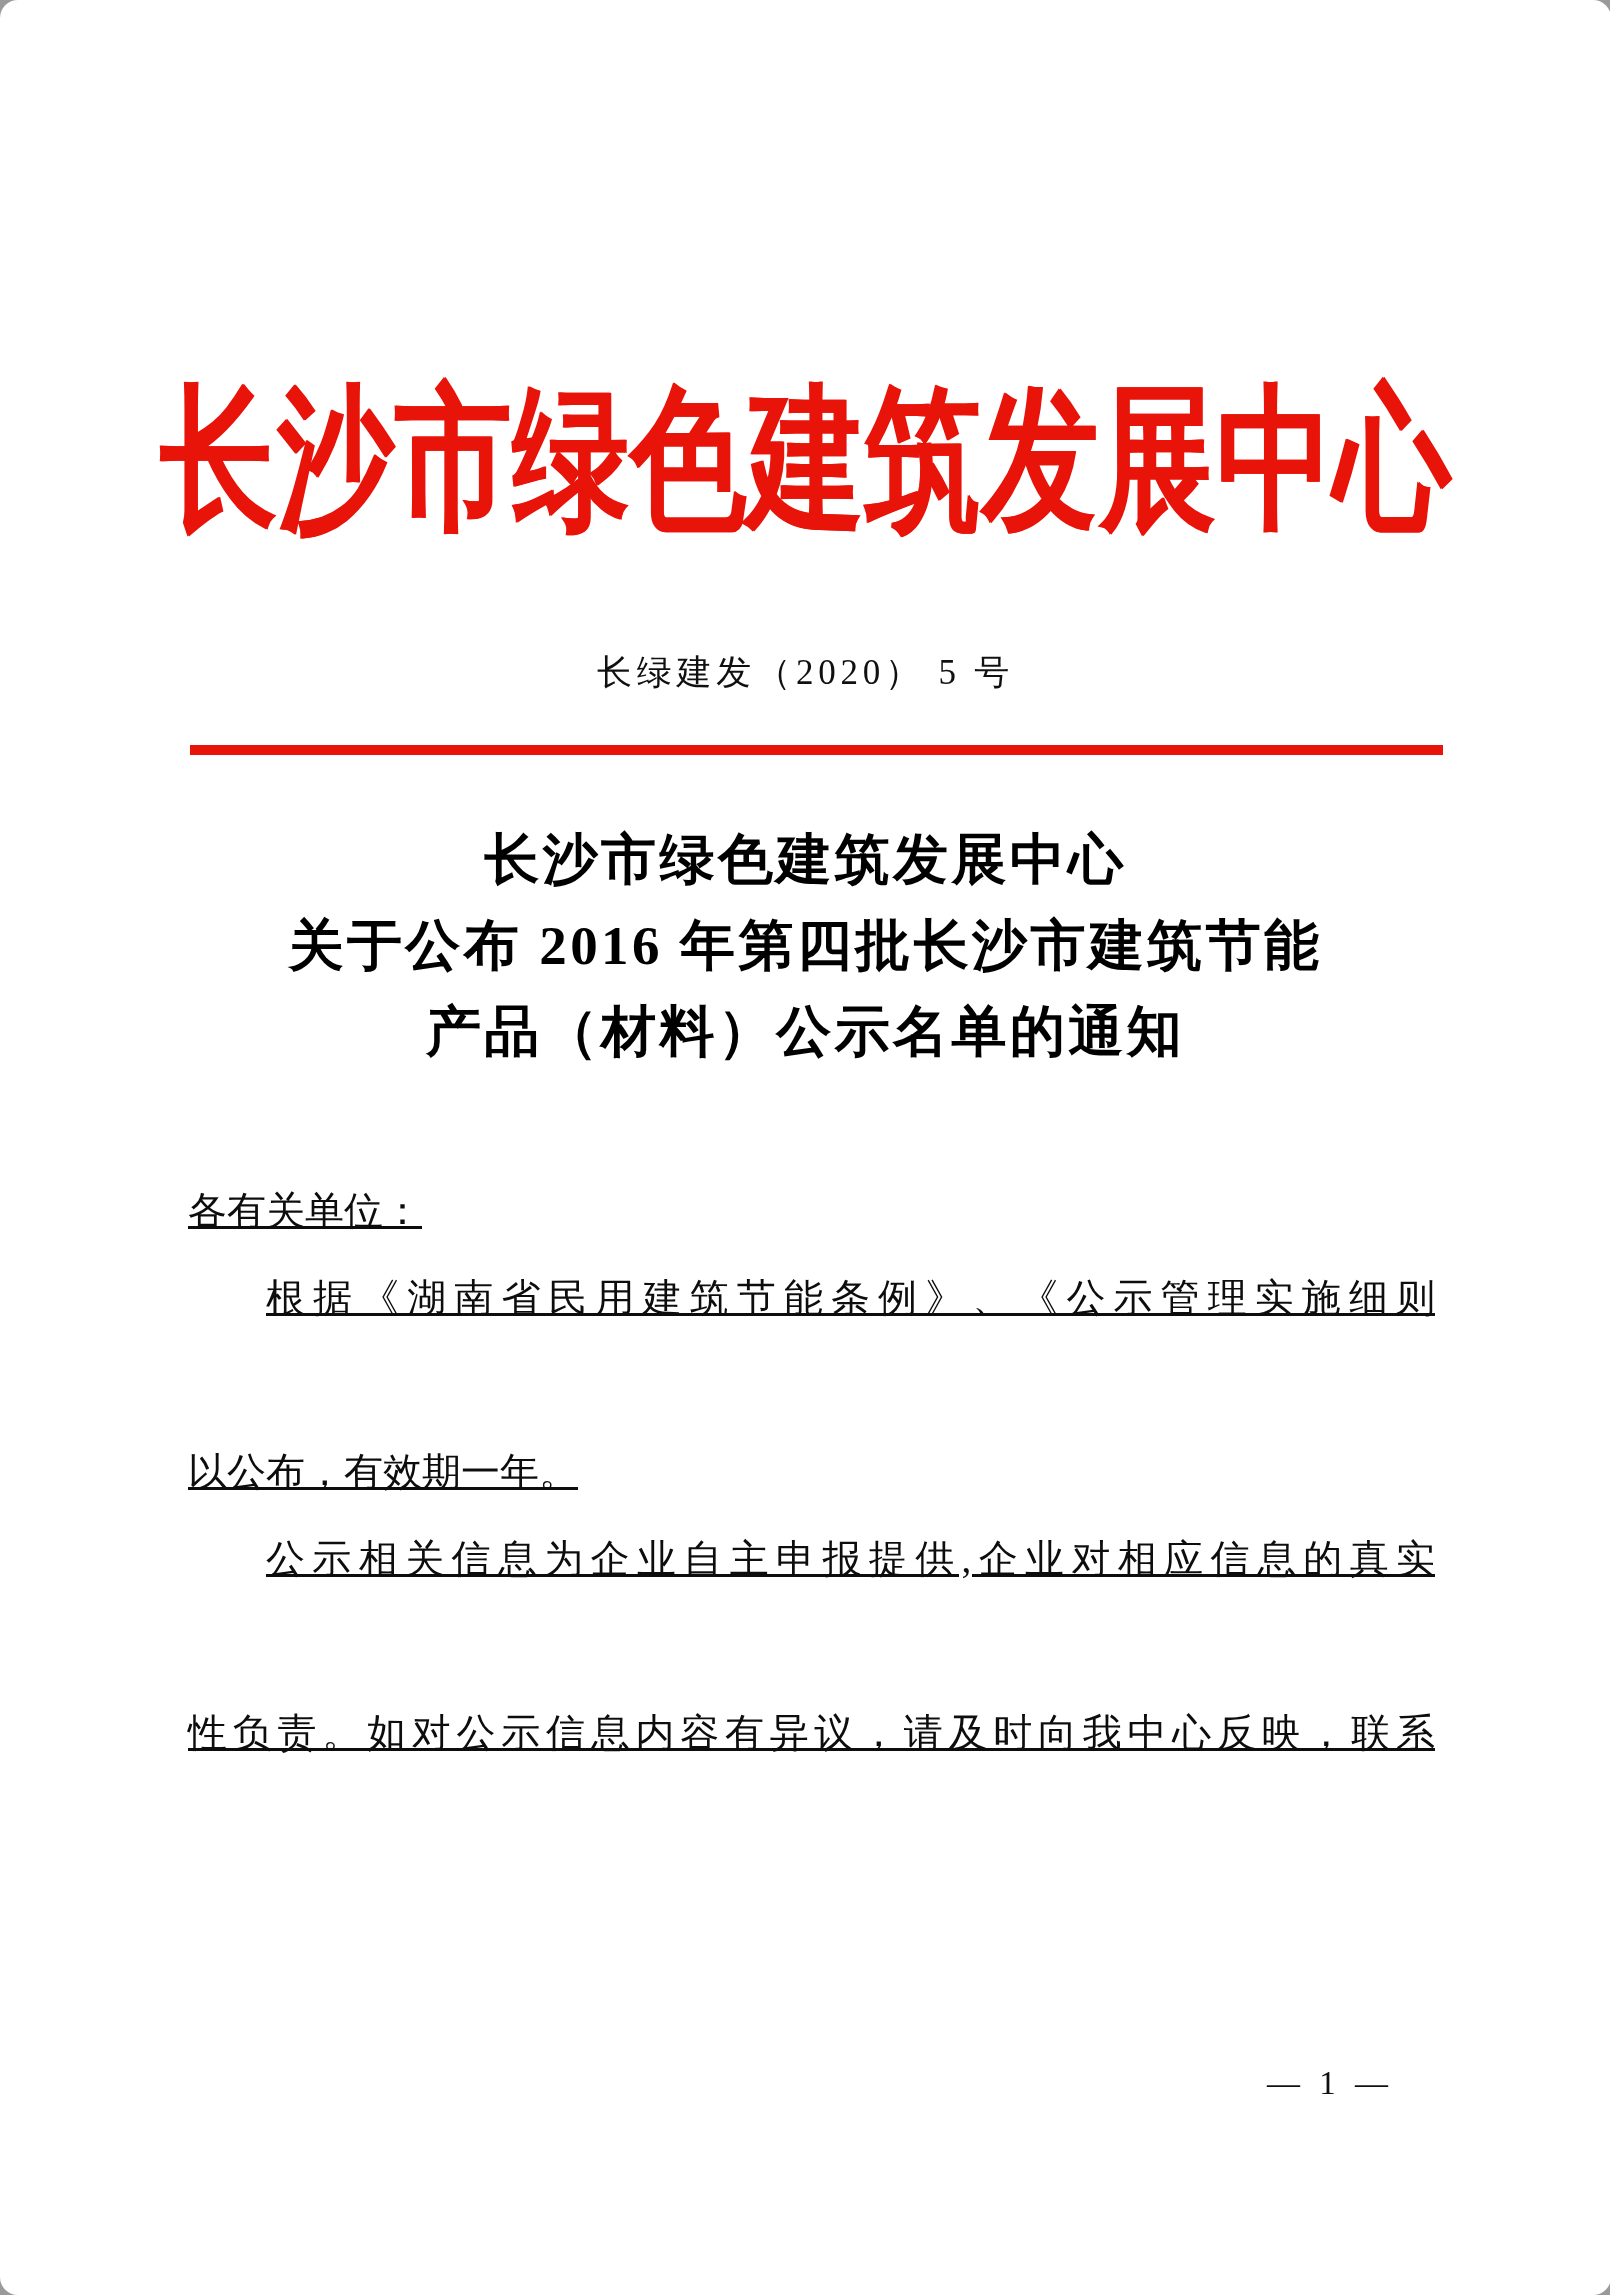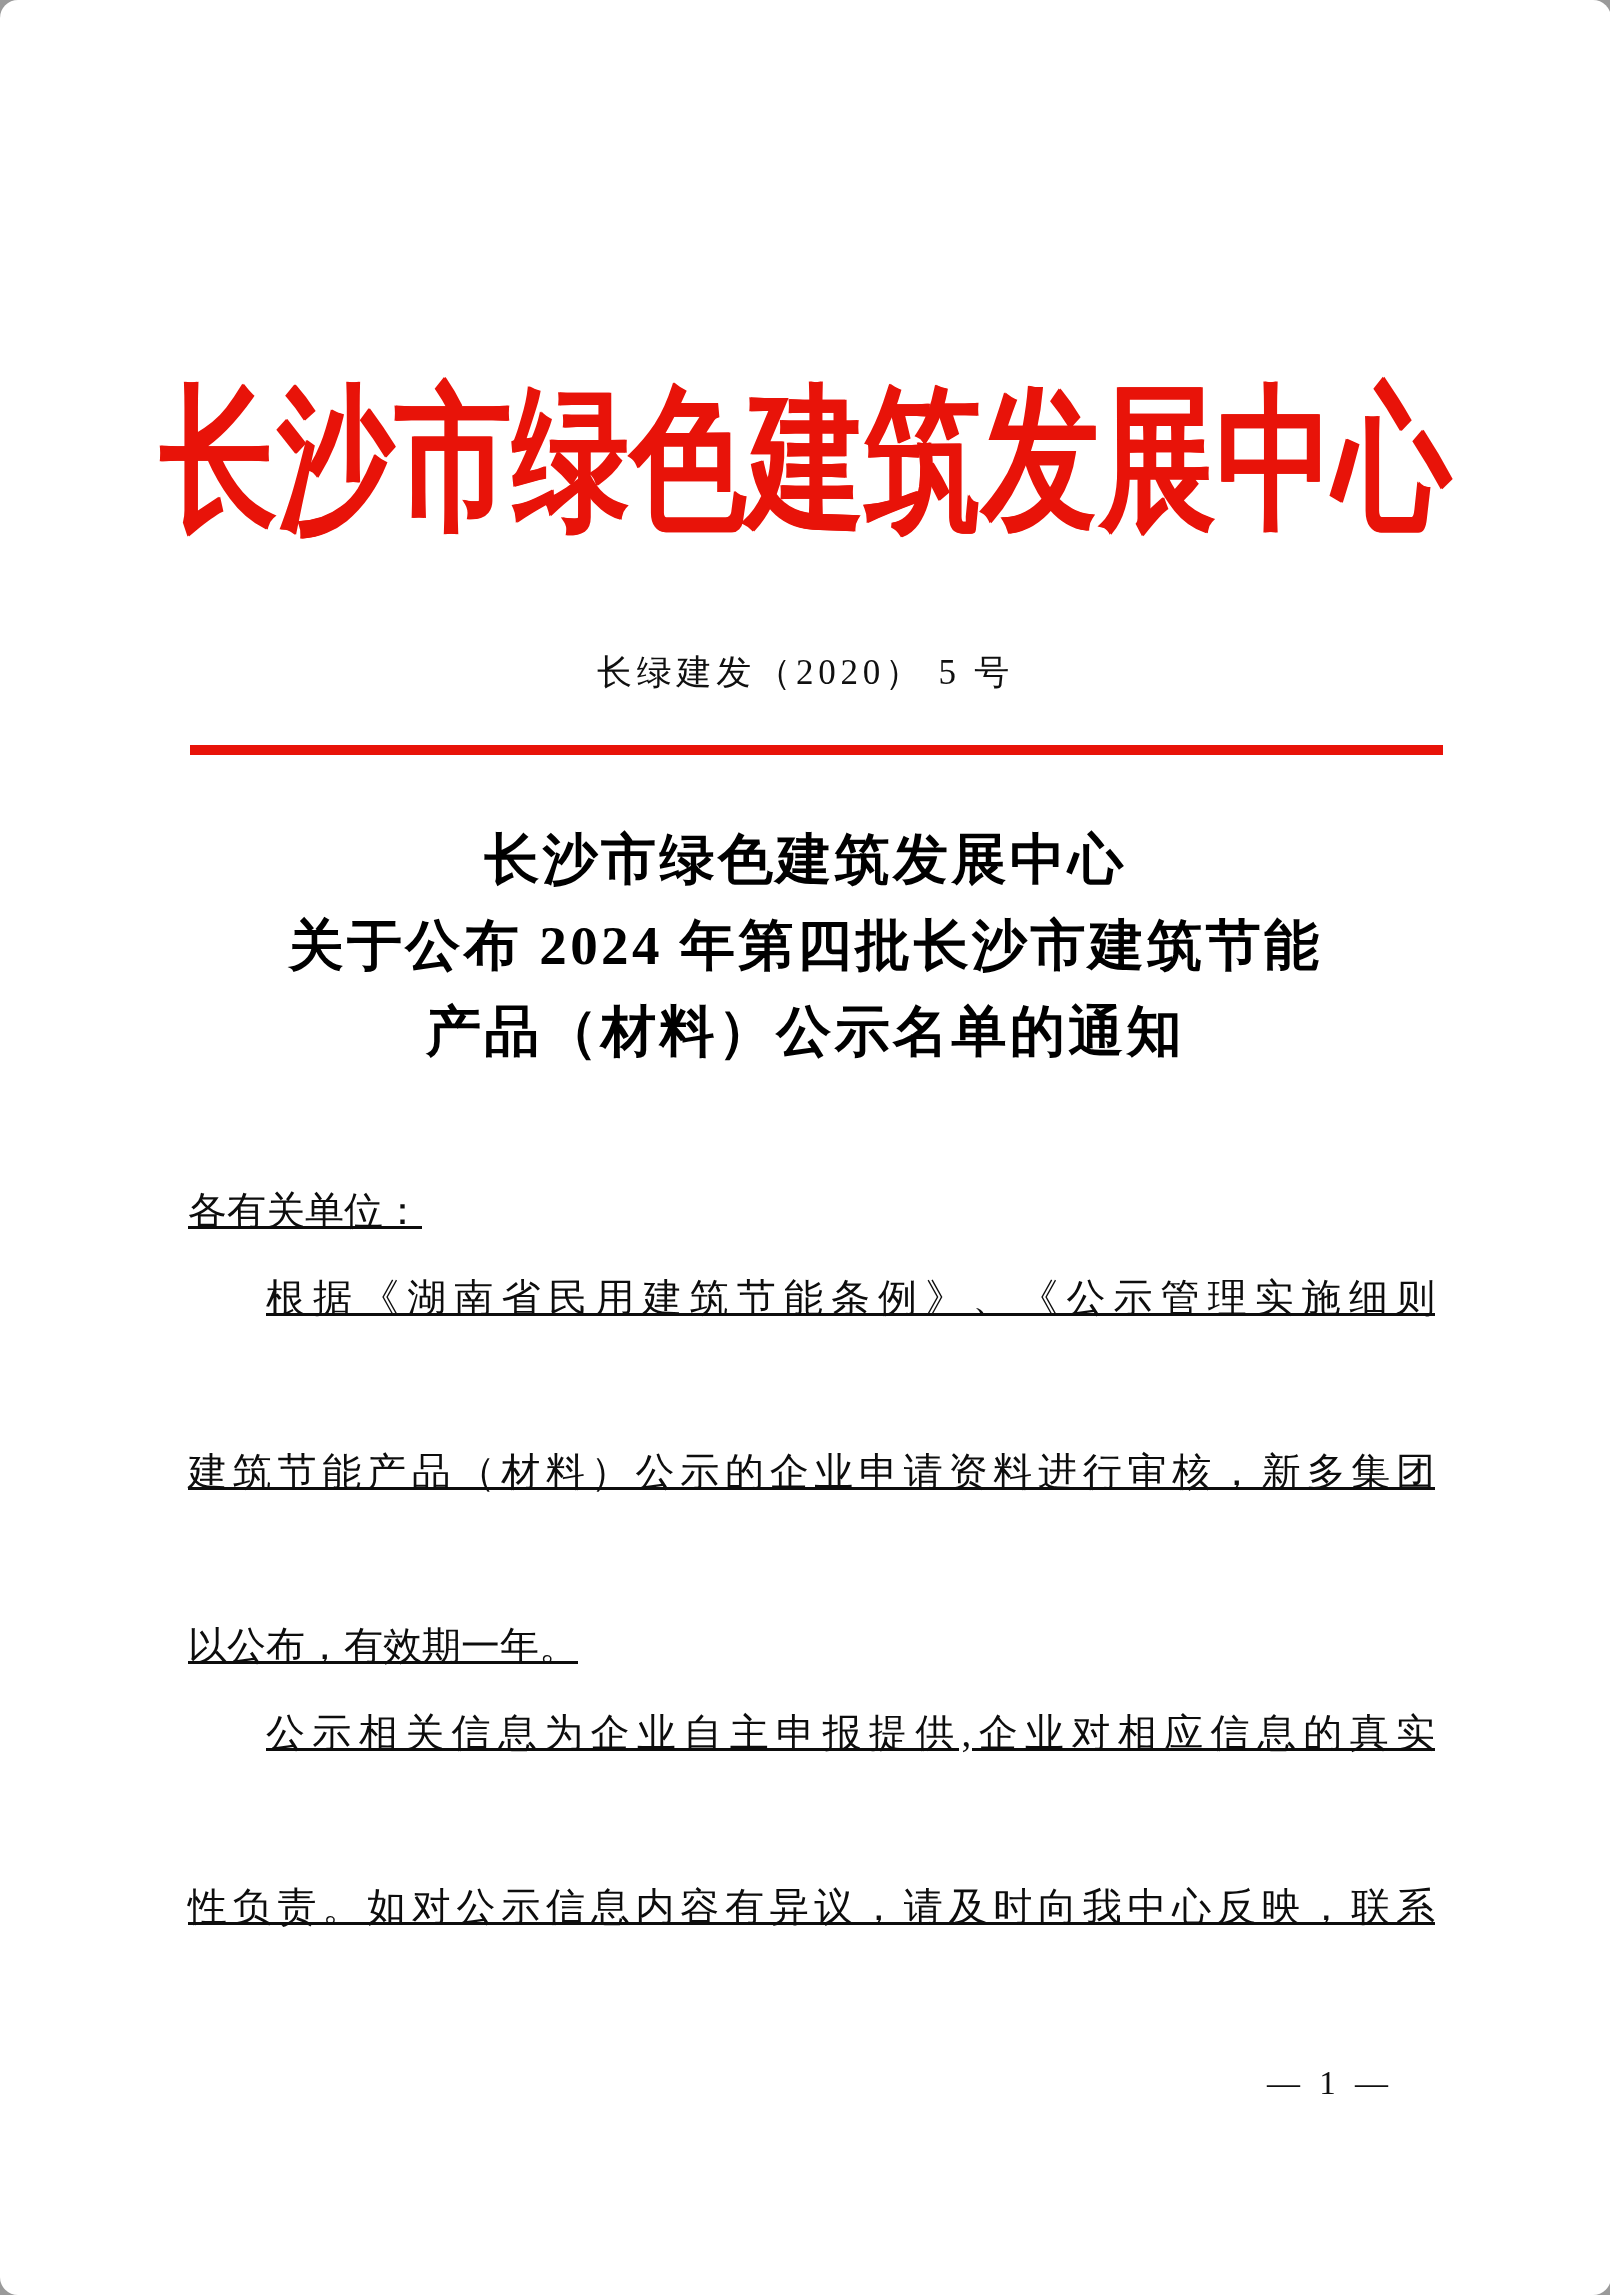--- a/index.html
+++ b/index.html
@@ -110,29 +110,28 @@
 <div class="page">
 
   <div class="letterhead">长沙市绿色建筑发展中心</div>
 
   <div class="docnum">长绿建发（2020） 5 号</div>
 
   <div class="redline"></div>
 
   <div class="heading">
     <div class="hline">长沙市绿色建筑发展中心</div>
-    <div class="hline">关于公布 2024 年第四批长沙市建筑节能</div>
+    <div class="hline">关于公布 2016 年第四批长沙市建筑节能</div>
     <div class="hline">产品（材料）公示名单的通知</div>
   </div>
 
   <div class="body-block">
     <div class="bline">各有关单位：</div>
 
     <div class="bline justify indent">根据《湖南省民用建筑节能条例》、《公示管理实施细则</div>
-    <div class="bline justify">建筑节能产品（材料）公示的企业申请资料进行审核，新多集团</div>
     <div class="bline">以公布，有效期一年。</div>
 
     <div class="bline justify indent">公示相关信息为企业自主申报提供,企业对相应信息的真实</div>
     <div class="bline justify">性负责。如对公示信息内容有异议，请及时向我中心反映，联系</div>
 
   </div>
 
   <div class="pagenum">— 1 —</div>
 
 </div>

